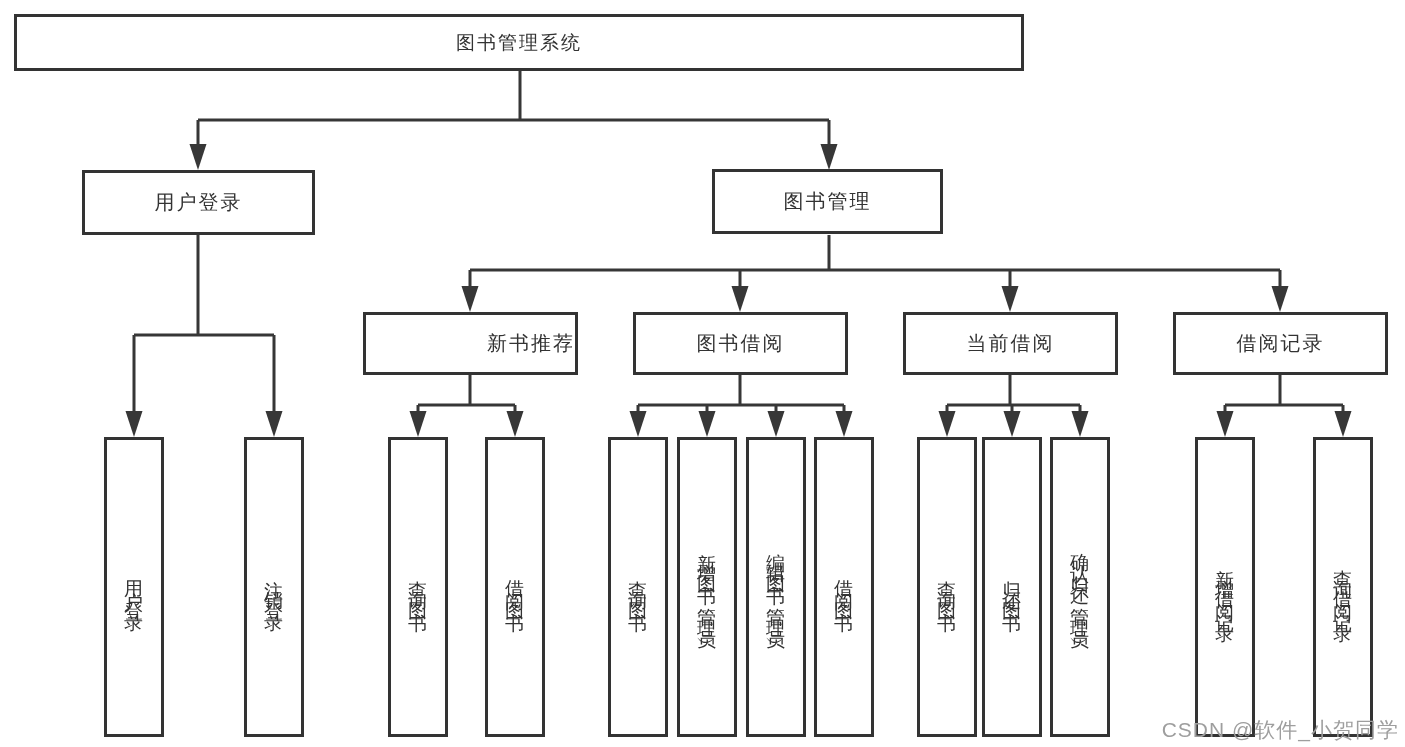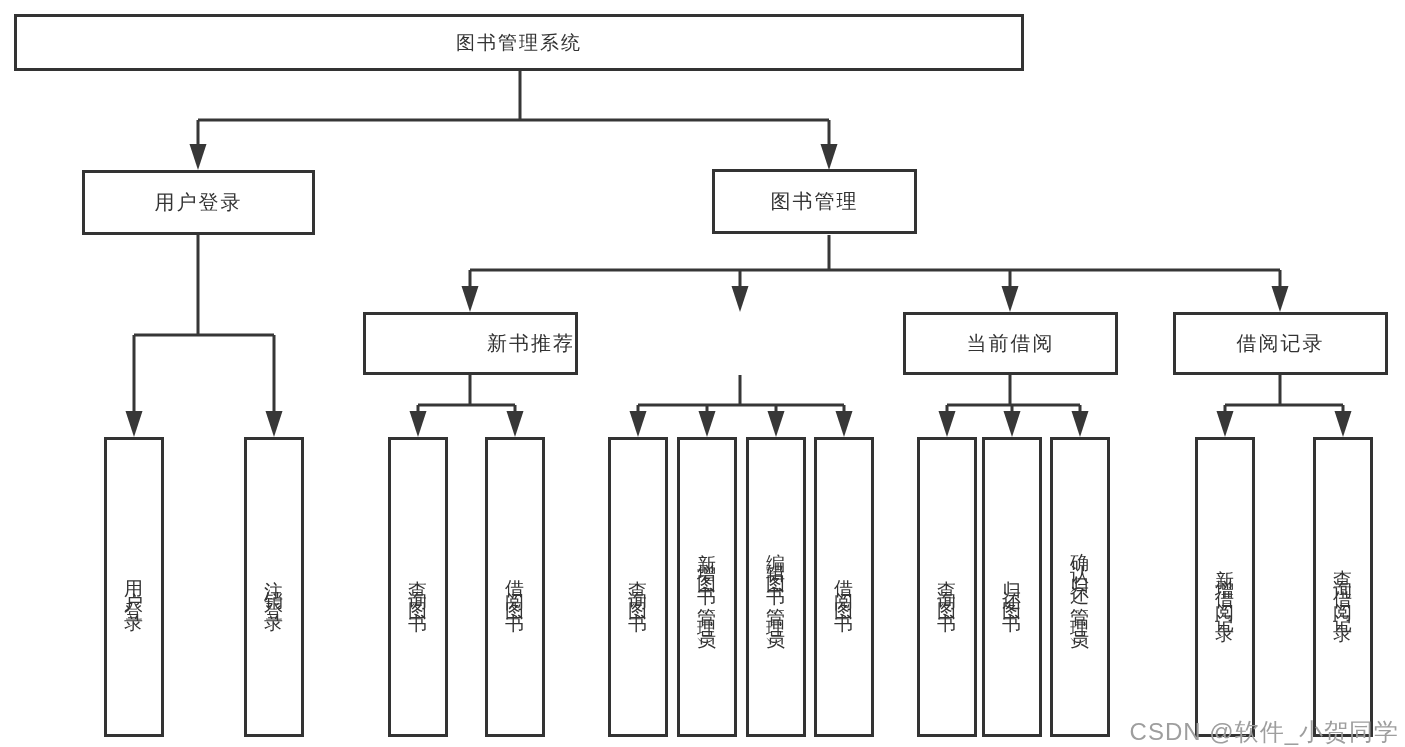--- a/index.html
+++ b/index.html
@@ -14,21 +14,21 @@
     z-index:2;
   }
   .hlabel{font-size:20px;letter-spacing:2px;white-space:nowrap;}
   .root-box .hlabel{font-size:19px;}
   .leaf .vlabel{
     writing-mode:vertical-rl;text-orientation:mixed;
     font-size:19px;line-height:1;letter-spacing:11px;white-space:nowrap;
   }
   .watermark{
     position:absolute;top:716px;right:6px;z-index:5;
-    font-size:24px;letter-spacing:1px;color:#9e9e9e;white-space:nowrap;
+    font-size:21px;letter-spacing:1px;color:#9e9e9e;white-space:nowrap;
   }
 </style>
 </head>
 <body>
 
 <div class="canvas">
 
   <svg class="connectors" width="1405" height="747" viewBox="0 0 1405 747" fill="none" stroke="#373737" stroke-width="3">
 
     <g>
@@ -79,26 +79,29 @@
     </g>
   </svg>
 
   <div class="box root-box" style="left:14px;top:14px;width:1010px;height:57px;">
     <span class="hlabel">图书管理系统</span>
   </div>
 
   <div class="box" style="left:82px;top:170px;width:233px;height:65px;">
     <span class="hlabel">用户登录</span>
   </div>
-  <div class="box" style="left:712px;top:169px;width:205px;height:65px;">
+  <div class="box" style="left:712px;top:169px;width:231px;height:65px;">
     <span class="hlabel">图书管理</span>
   </div>
 
   <div class="box" style="left:363px;top:312px;width:215px;height:63px;justify-content:flex-end;">
     <span class="hlabel">新书推荐</span>
+  </div>
+  <div class="box" style="left:633px;top:312px;width:215px;height:63px;">
+    <span class="hlabel">图书借阅</span>
   </div>
   <div class="box" style="left:903px;top:312px;width:215px;height:63px;">
     <span class="hlabel">当前借阅</span>
   </div>
   <div class="box" style="left:1173px;top:312px;width:215px;height:63px;">
     <span class="hlabel">借阅记录</span>
   </div>
 
   <div class="box leaf" style="left:104px;top:437px;width:60px;height:300px;">
     <span class="vlabel">用户登录</span>

